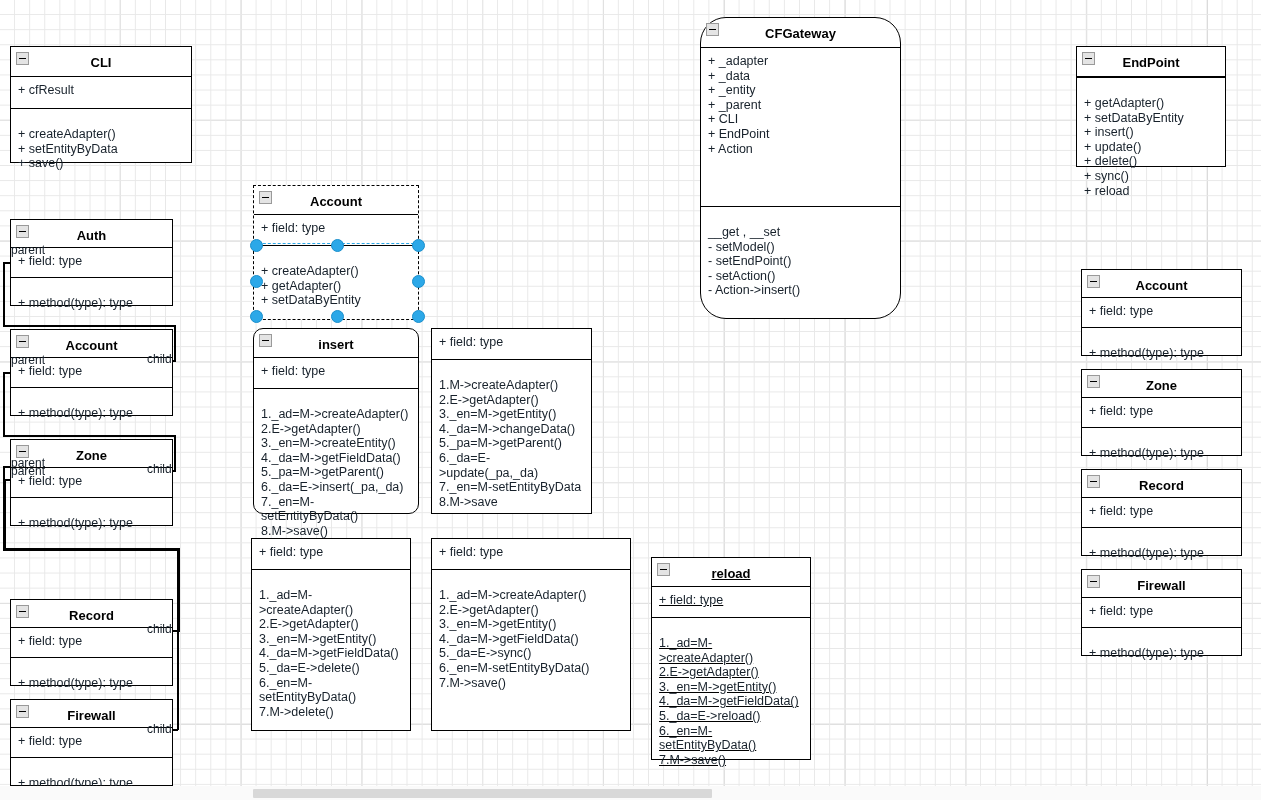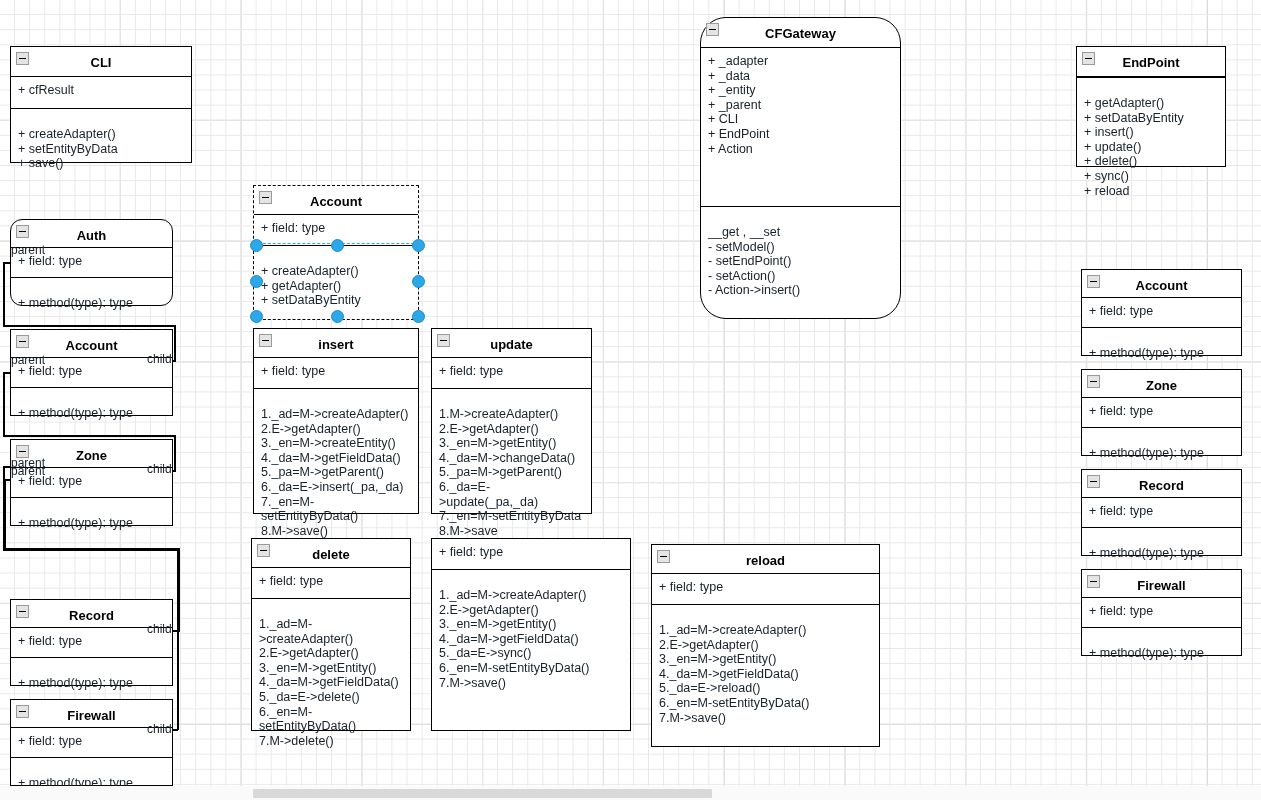--- a/index.html
+++ b/index.html
@@ -191,21 +191,21 @@
       <div class="umlbox" style="left: 1076px; top: 46px; width: 150px; height: 121px;">
         <div class="uml-header" style="height: 30px;"><span class="collapse-icon"></span><span>EndPoint</span></div>
         <div class="uml-section divider tall">+ getAdapter()
 + setDataByEntity
 + insert()
 + update()
 + delete()
 + sync()
 + reload</div>
       </div>
-      <div class="umlbox" style="left: 10px; top: 219px; width: 163px; height: 87px; border-radius: 12px;">
+      <div class="umlbox" style="left: 10px; top: 219px; width: 163px; height: 87px;">
         <div class="uml-header" style="height: 28px;"><span class="collapse-icon"></span><span>Auth</span></div>
         <div class="uml-section" style="height: 29px;">+ field: type</div>
         <div class="uml-section divider tall">+ method(type): type</div>
       </div>
       <div class="umlbox" style="left: 10px; top: 329px; width: 163px; height: 87px;">
         <div class="uml-header" style="height: 28px;"><span class="collapse-icon"></span><span>Account</span></div>
         <div class="uml-section" style="height: 29px;">+ field: type</div>
         <div class="uml-section divider tall">+ method(type): type</div>
       </div>
       <div class="umlbox" style="left: 10px; top: 439px; width: 163px; height: 87px;">
@@ -223,66 +223,64 @@
         <div class="uml-section" style="height: 29px;">+ field: type</div>
         <div class="uml-section divider tall">+ method(type): type</div>
       </div>
       <div class="umlbox selected" style="left: 253px; top: 185px; width: 166px; height: 135px;">
         <div class="uml-header" style="height: 29px;"><span class="collapse-icon"></span><span>Account</span></div>
         <div class="uml-section" style="height: 30px;">+ field: type</div>
         <div class="uml-section divider tall">+ createAdapter()
 + getAdapter()
 + setDataByEntity</div>
       </div>
-      <div class="umlbox" style="left: 253px; top: 328px; width: 166px; height: 186px;">
+      <div class="umlbox" style="left: 253px; top: 328px; width: 166px; height: 186px; border-radius: 10px;">
         <div class="uml-header" style="height: 29px;"><span class="collapse-icon"></span><span>insert</span></div>
         <div class="uml-section" style="height: 30px;">+ field: type</div>
         <div class="uml-section divider tall">1._ad=M-&gt;createAdapter()
 2.E-&gt;getAdapter()
 3._en=M-&gt;createEntity()
 4._da=M-&gt;getFieldData()
 5._pa=M-&gt;getParent()
 6._da=E-&gt;insert(_pa,_da)
 7._en=M-setEntityByData()
 8.M-&gt;save()</div>
       </div>
       <div class="umlbox" style="left: 431px; top: 328px; width: 161px; height: 186px;">
-        <div class="uml-header" style="height: 29px;"><span class="collapse-icon"></span><span>update</span></div>
         <div class="uml-section" style="height: 30px;">+ field: type</div>
         <div class="uml-section divider tall">1.M-&gt;createAdapter()
 2.E-&gt;getAdapter()
 3._en=M-&gt;getEntity()
 4._da=M-&gt;changeData()
 5._pa=M-&gt;getParent()
 6._da=E-&gt;update(_pa,_da)
 7._en=M-setEntityByData
 8.M-&gt;save</div>
       </div>
       <div class="umlbox" style="left: 251px; top: 538px; width: 160px; height: 193px;">
-        <div class="uml-header" style="height: 29px;"><span class="collapse-icon"></span><span>delete</span></div>
         <div class="uml-section" style="height: 30px;">+ field: type</div>
         <div class="uml-section divider tall">1._ad=M-&gt;createAdapter()
 2.E-&gt;getAdapter()
 3._en=M-&gt;getEntity()
 4._da=M-&gt;getFieldData()
 5._da=E-&gt;delete()
 6._en=M-setEntityByData()
 7.M-&gt;delete()</div>
       </div>
       <div class="umlbox" style="left: 431px; top: 538px; width: 200px; height: 193px;">
         <div class="uml-section" style="height: 30px;">+ field: type</div>
         <div class="uml-section divider tall">1._ad=M-&gt;createAdapter()
 2.E-&gt;getAdapter()
 3._en=M-&gt;getEntity()
 4._da=M-&gt;getFieldData()
 5._da=E-&gt;sync()
 6._en=M-setEntityByData()
 7.M-&gt;save()</div>
       </div>
-      <div class="umlbox" style="left: 651px; top: 544px; width: 229px; height: 203px;">
+      <div class="umlbox" style="left: 651px; top: 557px; width: 160px; height: 203px; text-decoration: underline;">
         <div class="uml-header" style="height: 29px;"><span class="collapse-icon"></span><span>reload</span></div>
         <div class="uml-section" style="height: 30px;">+ field: type</div>
         <div class="uml-section divider tall">1._ad=M-&gt;createAdapter()
 2.E-&gt;getAdapter()
 3._en=M-&gt;getEntity()
 4._da=M-&gt;getFieldData()
 5._da=E-&gt;reload()
 6._en=M-setEntityByData()
 7.M-&gt;save()</div>
       </div>

